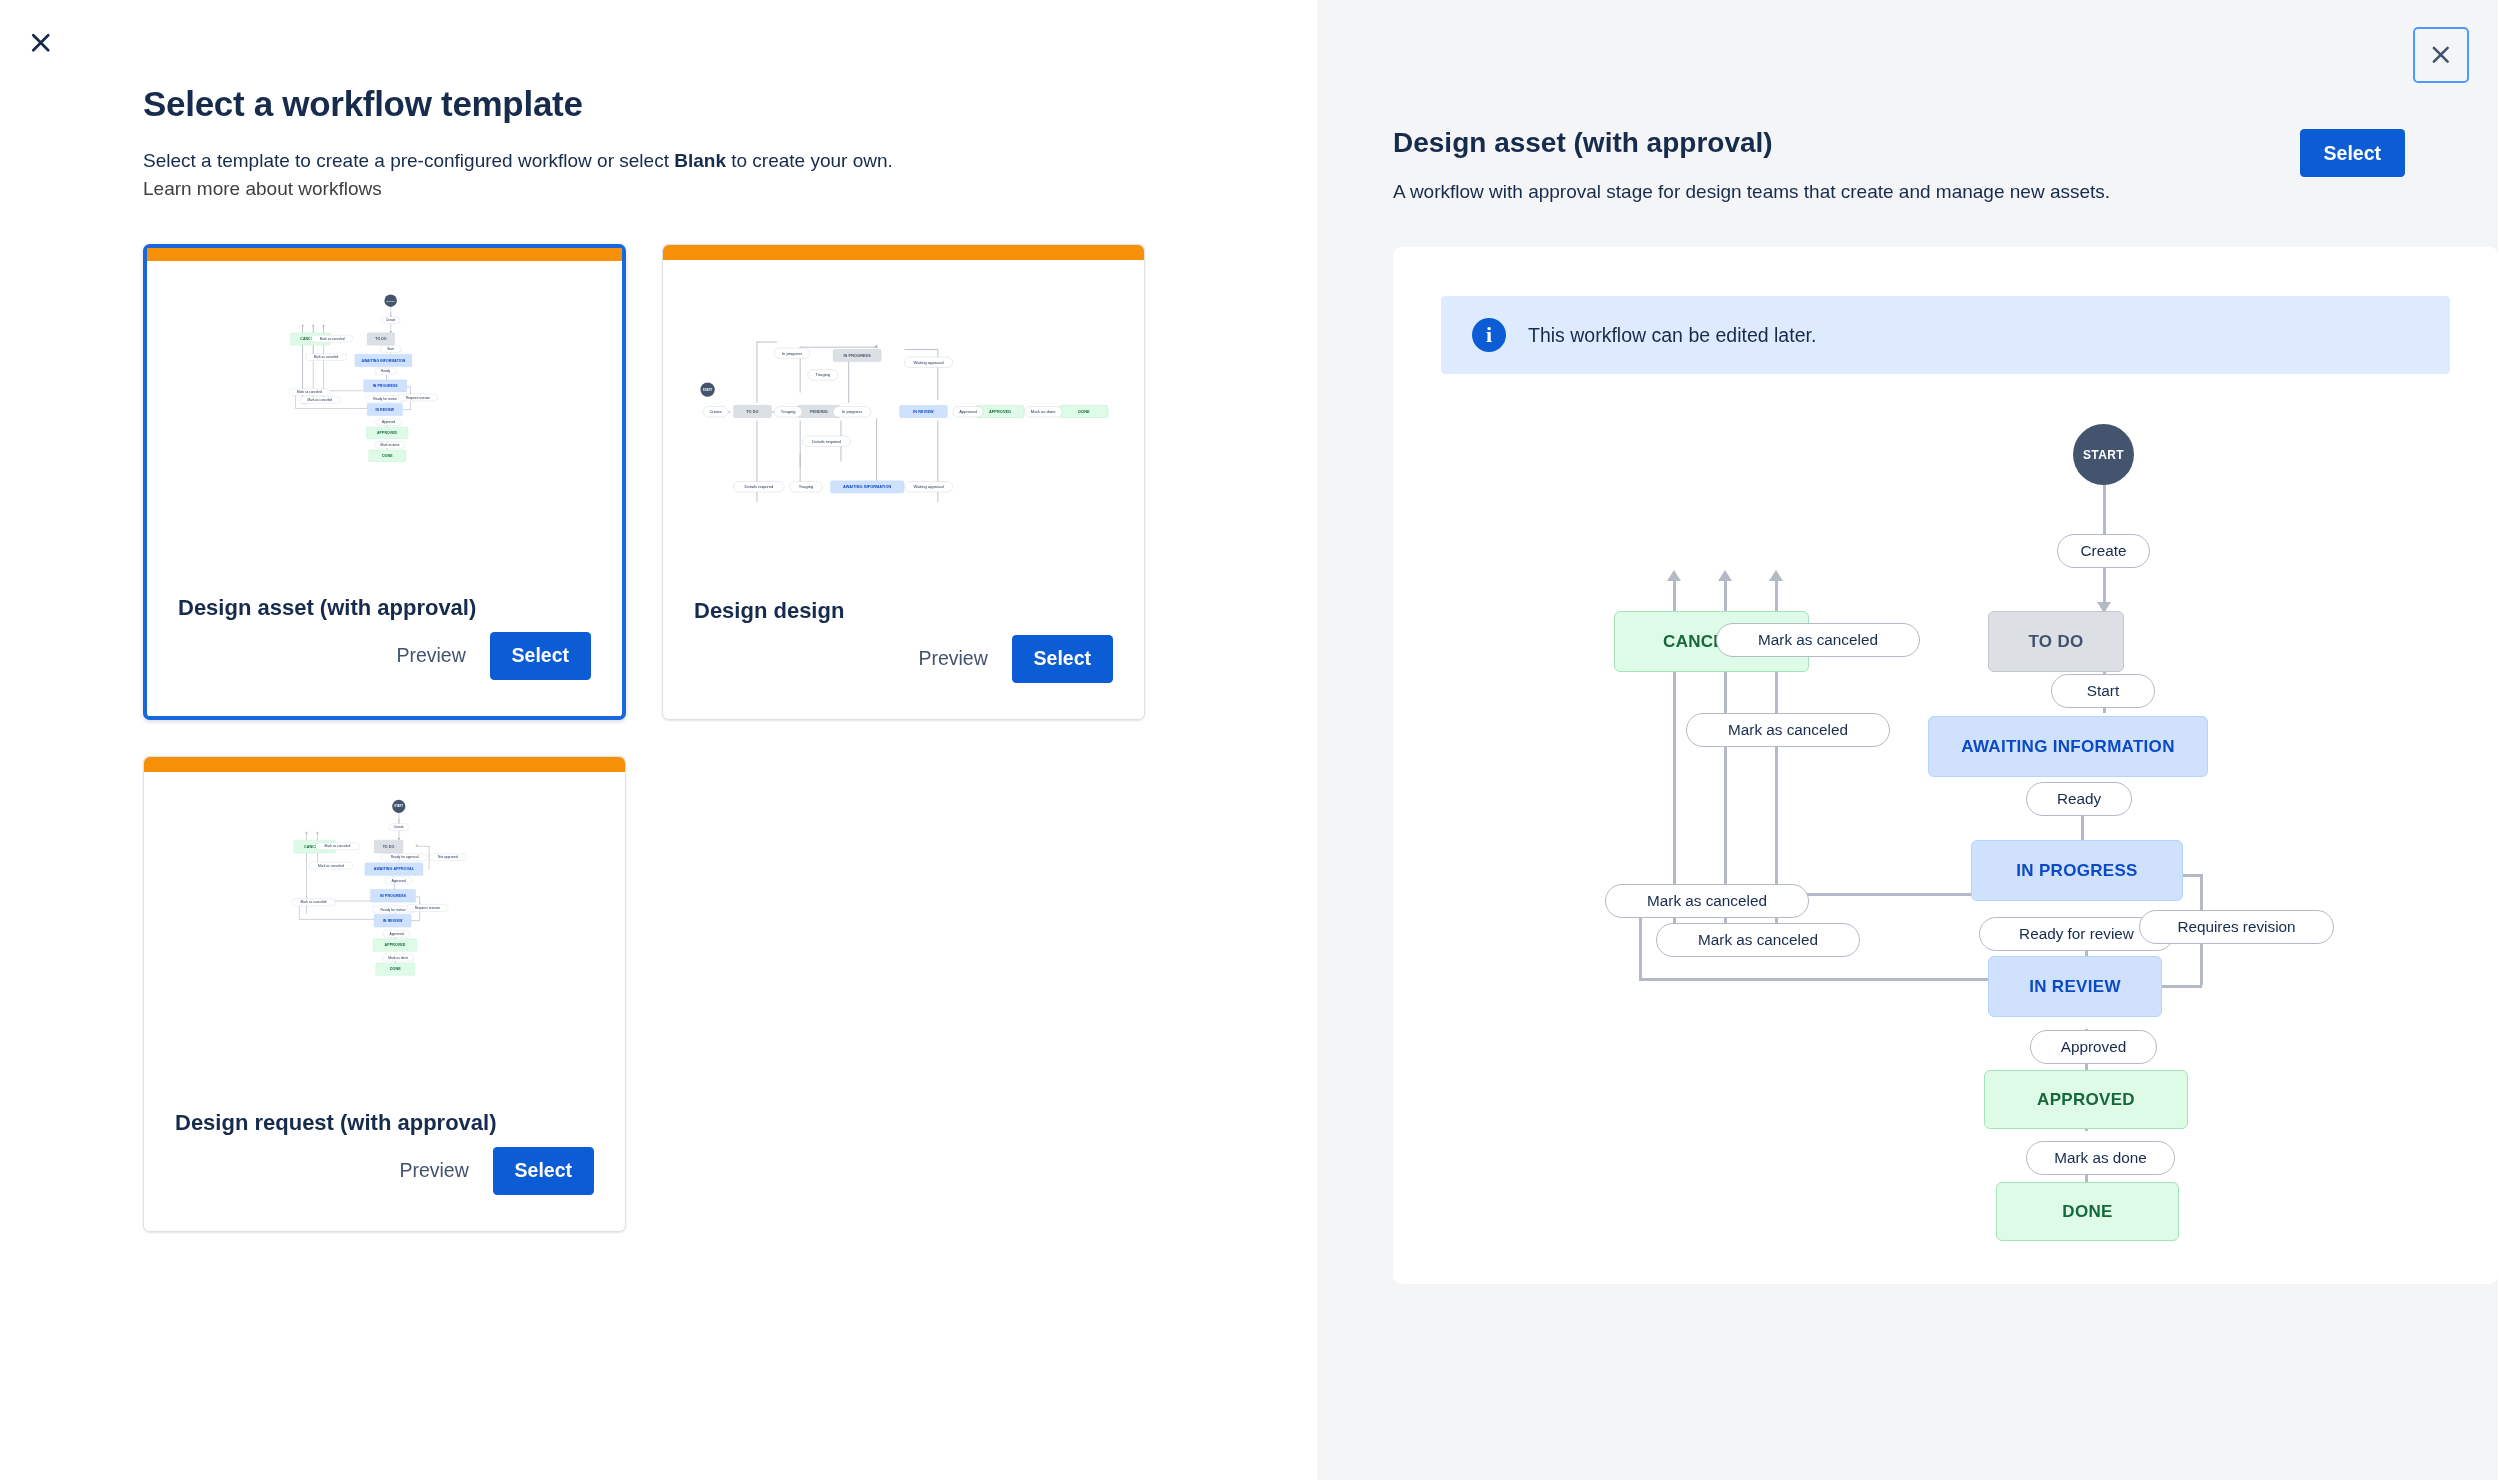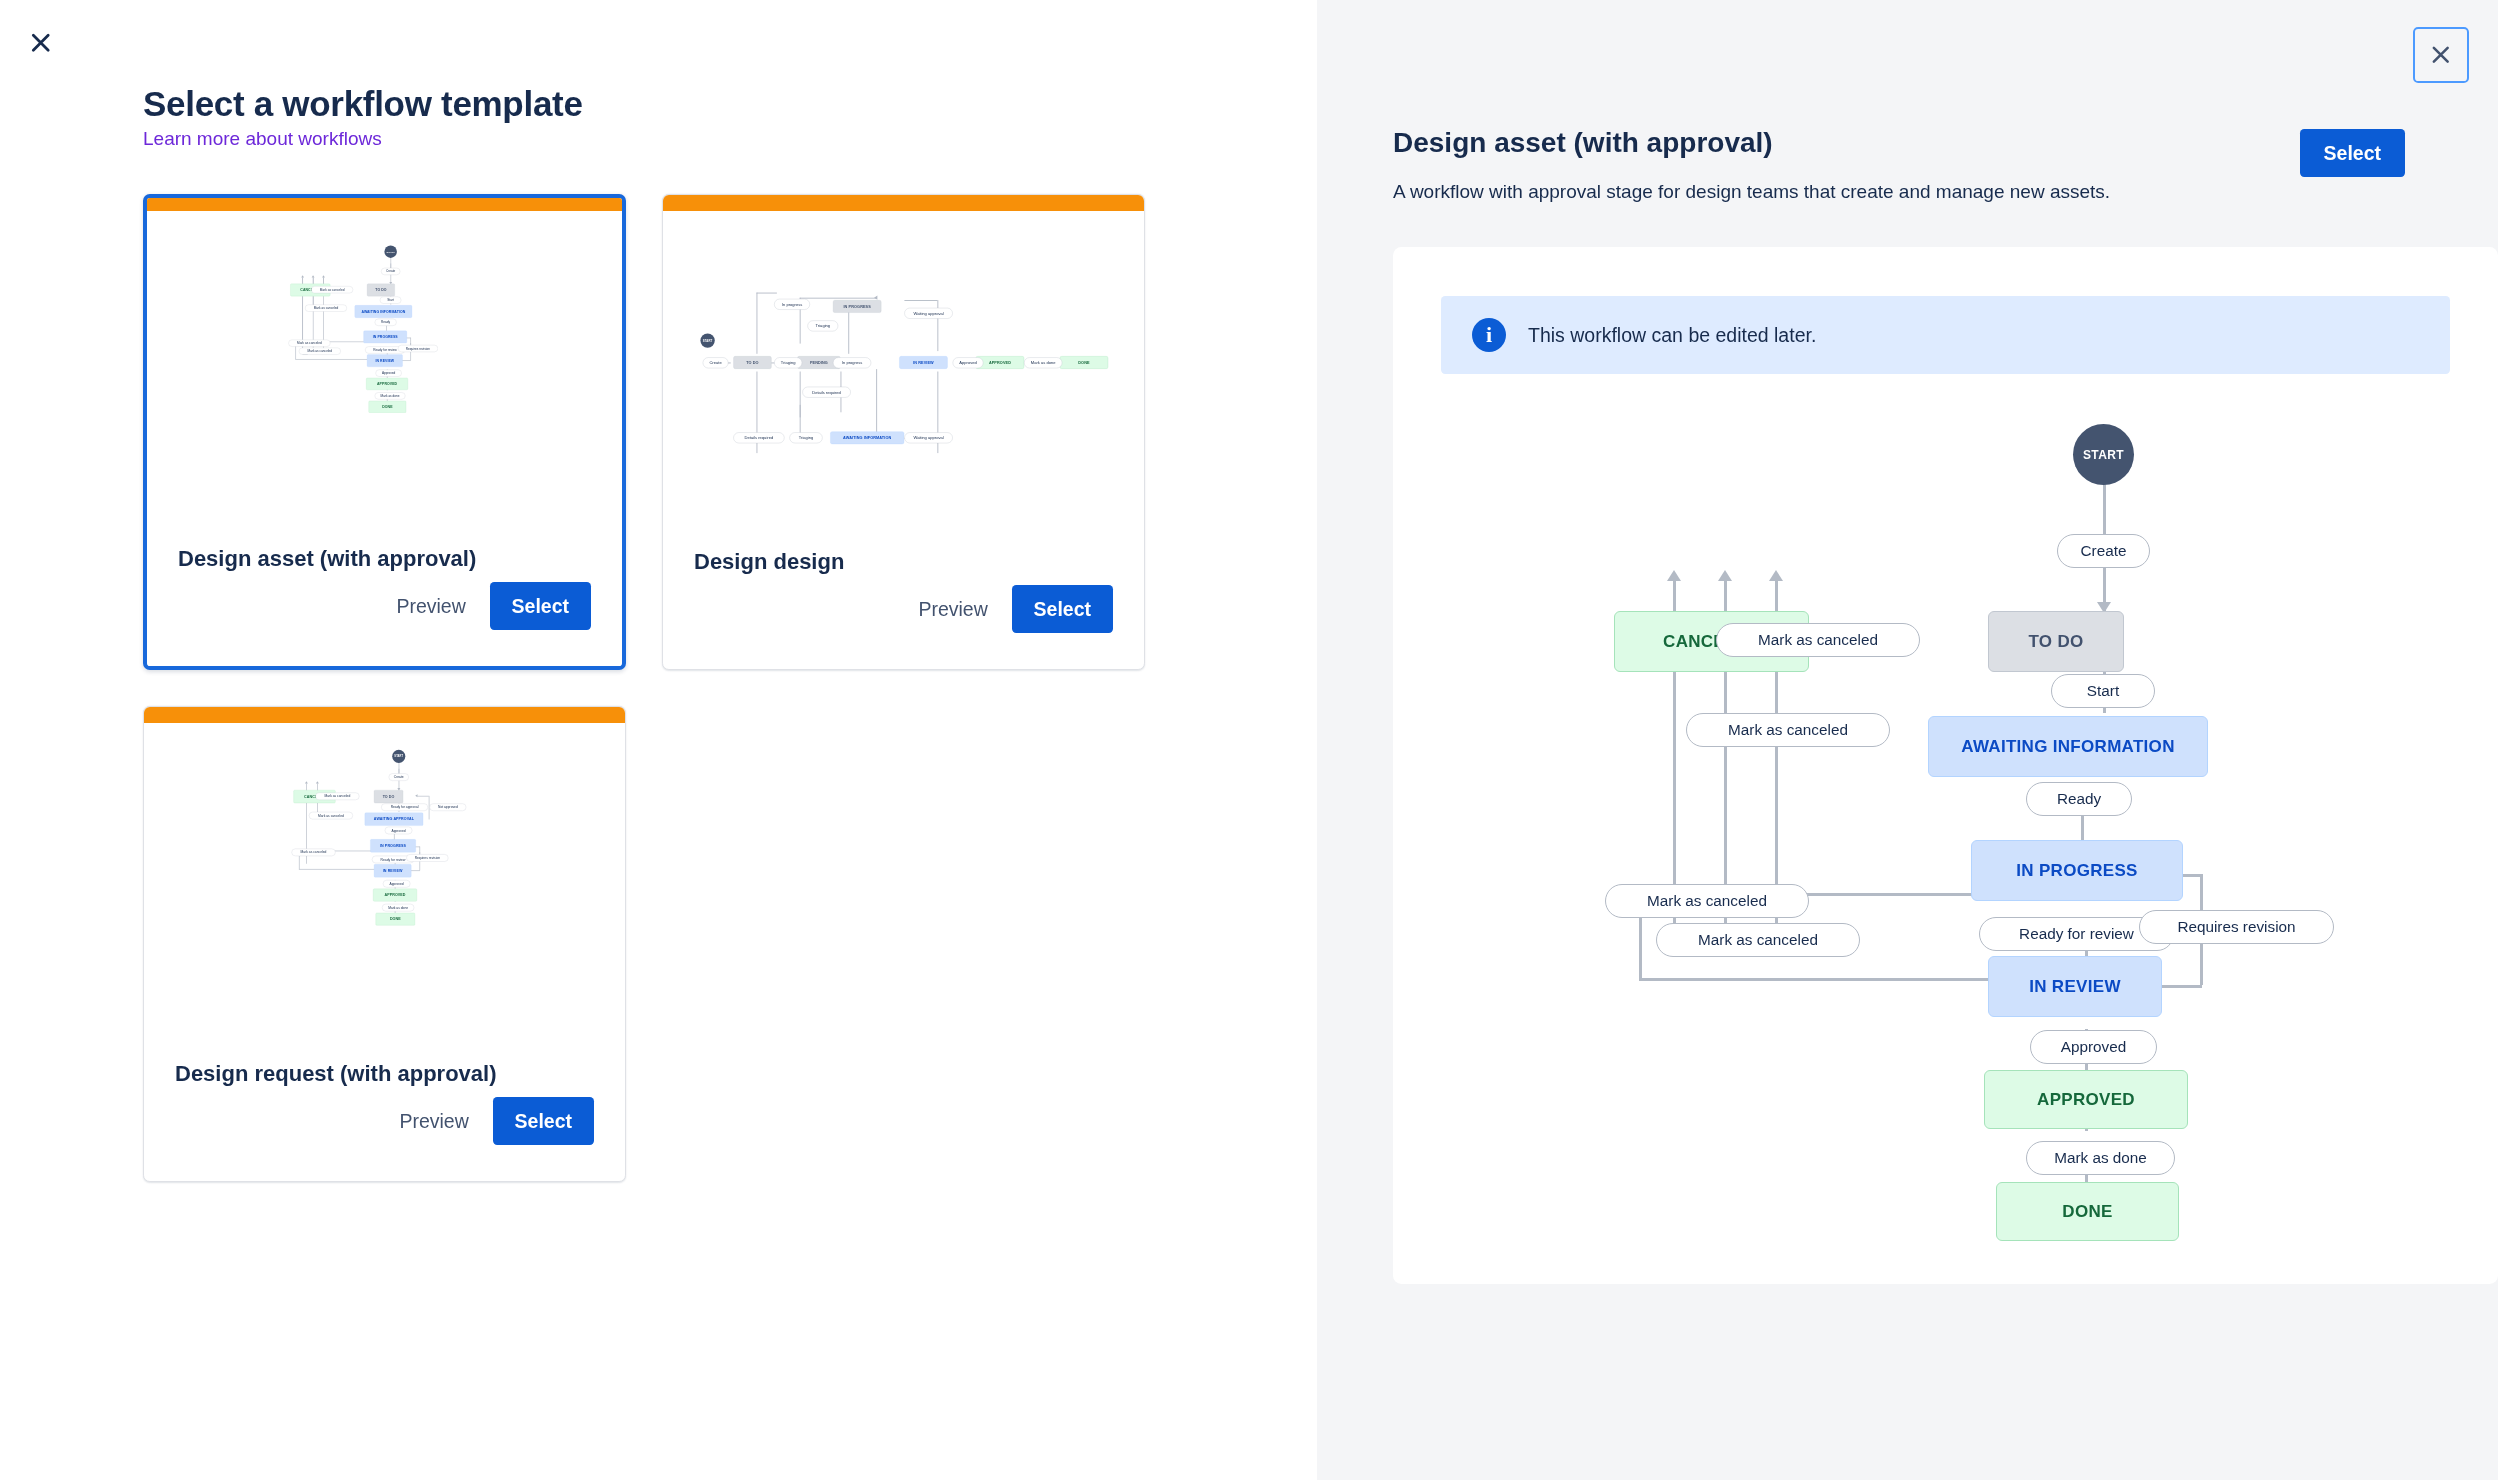--- a/index.html
+++ b/index.html
@@ -33,21 +33,21 @@
     color: #172B4D; line-height: 1.2;
   }
   .subtitle {
     margin-top: 22px;
     font-size: 19px; line-height: 1.45; color: #172B4D;
     max-width: 1003px;
   }
   .subtitle b { font-weight: 700; }
   .learn-link {
     display: block; margin-top: 3.4px;
-    font-size: 19px; color: #6d28d9; text-decoration: none; cursor: pointer;
+    font-size: 19px; color: #404040; text-decoration: none; cursor: pointer;
   }
 
   
   .filter-row { display: flex; align-items: center; gap: 15.3px; margin-top: 53px; }
   .dropdown {
     width: 450px; height: 54px;
     background: #F1F2F4; border-radius: 4.2px;
     display: flex; align-items: center; padding: 0 20.4px 0 17px;
     cursor: pointer;
   }
@@ -206,20 +206,21 @@
 
     <div class="close-left">
       <svg viewBox="0 0 24 24">
         <path d="M5 5 L19 19 M19 5 L5 19" stroke="#172B4D" stroke-width="2.6" stroke-linecap="round" fill="none"></path>
       </svg>
     </div>
 
     <div class="left-inner">
       <h1 class="page-title">Select a workflow template</h1>
 
+      <p class="subtitle"><span>Select a template to create a pre-configured workflow or select </span><b>Blank</b><span> to create your own.</span></p>
       <a class="learn-link">Learn more about workflows</a>
 
 
       <div class="cards">
 
         <div class="card selected">
           <div class="card-stripe"></div>
           <div class="card-thumb">
             <div class="thumb-scale" id="thumb1" style="left: 98px; top: 25.5px; transform: scale(0.205); width: 1105px; height: 884px;">
                 <div class="edge v" style="left: 710px; top: 93px; height: 64px;"></div>

